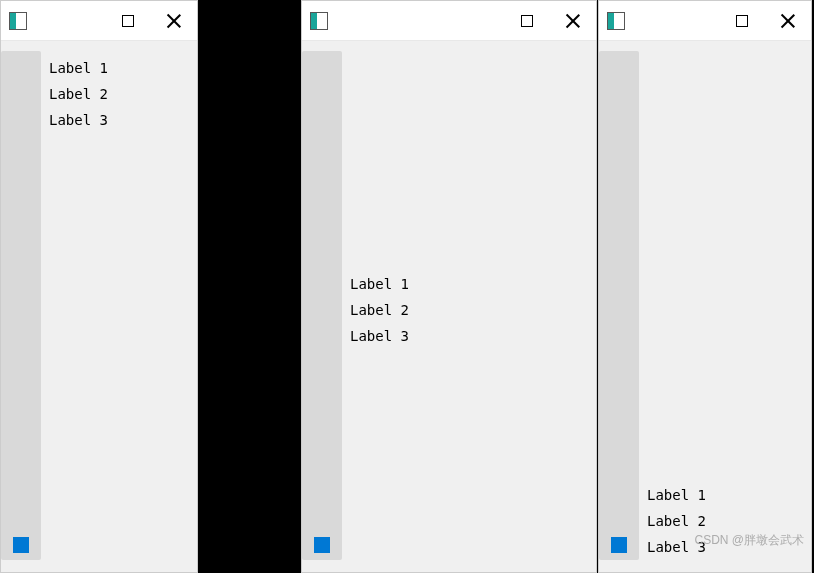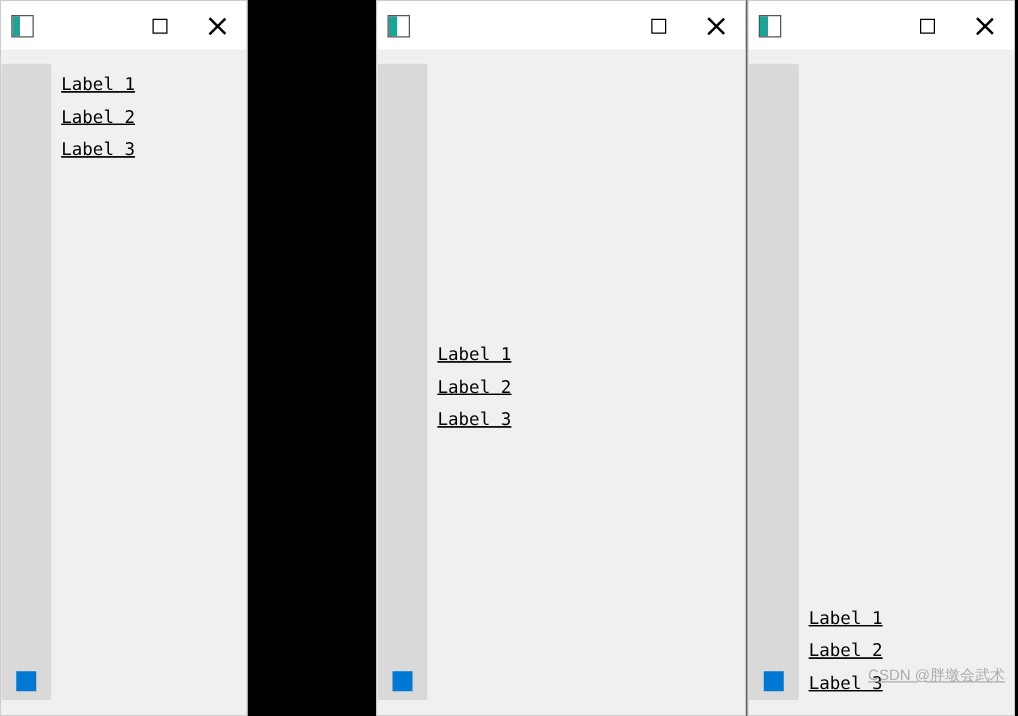--- a/index.html
+++ b/index.html
@@ -1,15 +1,15 @@
 <!DOCTYPE html>
 <html><head>
   <meta charset="utf-8">
   <style>
-    * { box-sizing: border-box; margin: 0; padding: 0; text-decoration: underline; }
+    * { box-sizing: border-box; margin: 0; padding: 0; }
     body {
       font-family: "SimSun", "NSimSun", monospace;
       font-size: 14px;
       background: #000;
       width: 814px;
       height: 573px;
       overflow: hidden;
       position: relative;
     }
     .container {

